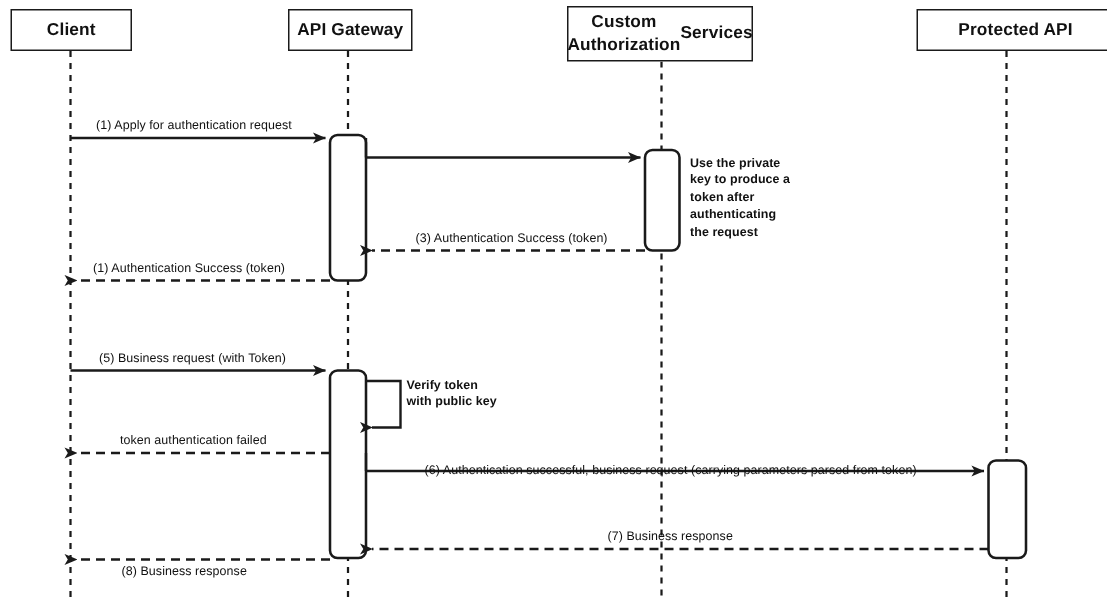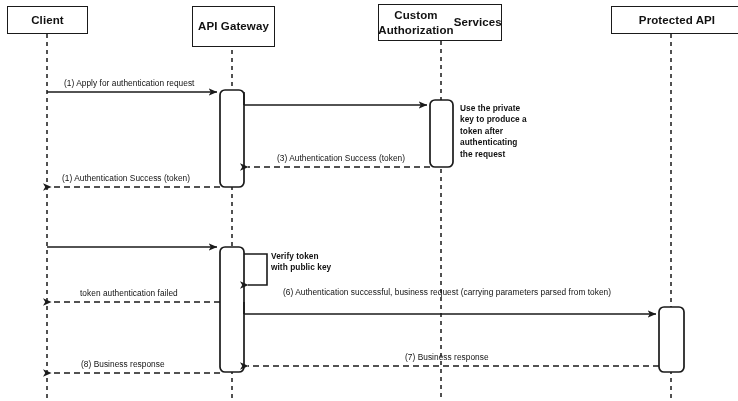--- a/index.html
+++ b/index.html
@@ -103,53 +103,54 @@
 
     <line x1="659" y1="366" x2="248" y2="366" stroke="#1a1a1a" stroke-width="1.6" stroke-dasharray="6,4" marker-end="url(#ahead-l)"></line>
 
     <line x1="220" y1="373" x2="51" y2="373" stroke="#1a1a1a" stroke-width="1.6" stroke-dasharray="6,4" marker-end="url(#ahead-l)"></line>
   </svg>
 
   <div class="participant-box" style="left:7px; top:6px; width:81px; height:28px;">
     <span>Client</span>
   </div>
 
-  <div class="participant-box" style="left:192px; top:6px; width:83px; height:41px;">
+  <div class="participant-box" style="left:192px; top:6px; width:83px; height:28px;">
     <span>API Gateway</span>
   </div>
 
   <div class="participant-box" style="left:378px; top:4px; width:124px; height:37px; flex-direction:row;">
     <span>Custom Authorization</span>
     <span>Services</span>
   </div>
 
   <div class="participant-box" style="left:611px; top:6px; width:132px; height:28px;">
     <span>Protected API</span>
   </div>
 
   <div class="msg-label" style="left:64px; top:78px;">(1) Apply for authentication request</div>
 
 
   <div class="msg-label" style="left:277px; top:153px;">(3) Authentication Success (token)</div>
 
   <div class="msg-label" style="left:62px; top:173px;">(1) Authentication Success (token)</div>
 
+  <div class="msg-label" style="left:66px; top:233px;">(5) Business request (with Token)</div>
 
   <div class="note-label" style="left:271px; top:251px;">
     <div>Verify token</div>
     <div>with public key</div>
   </div>
 
   <div class="msg-label" style="left:80px; top:288px;">token authentication failed</div>
 
-  <div class="msg-label" style="left:271px; top:287px;padding-left:12px;">(6) Authentication successful, business request (carrying parameters parsed from token)</div>
+  <div class="msg-label" style="left:271px; top:308px;padding-left:12px;">(6) Authentication successful, business request (carrying parameters parsed from token)</div>
 
   <div class="msg-label" style="left:405px; top:352px;">(7) Business response</div>
 
-  <div class="msg-label" style="left:81px; top:359px;">(8) Business response</div>
+  <div class="msg-label" style="left:81px; top:375px;">(8) Business response</div>
 
   <div class="note-label" style="left:460px; top:103px; width:70px;">
     <div>Use the private</div>
     <div>key to produce a</div>
     <div>token after</div>
     <div>authenticating</div>
     <div>the request</div>
   </div>
 
 </div>

